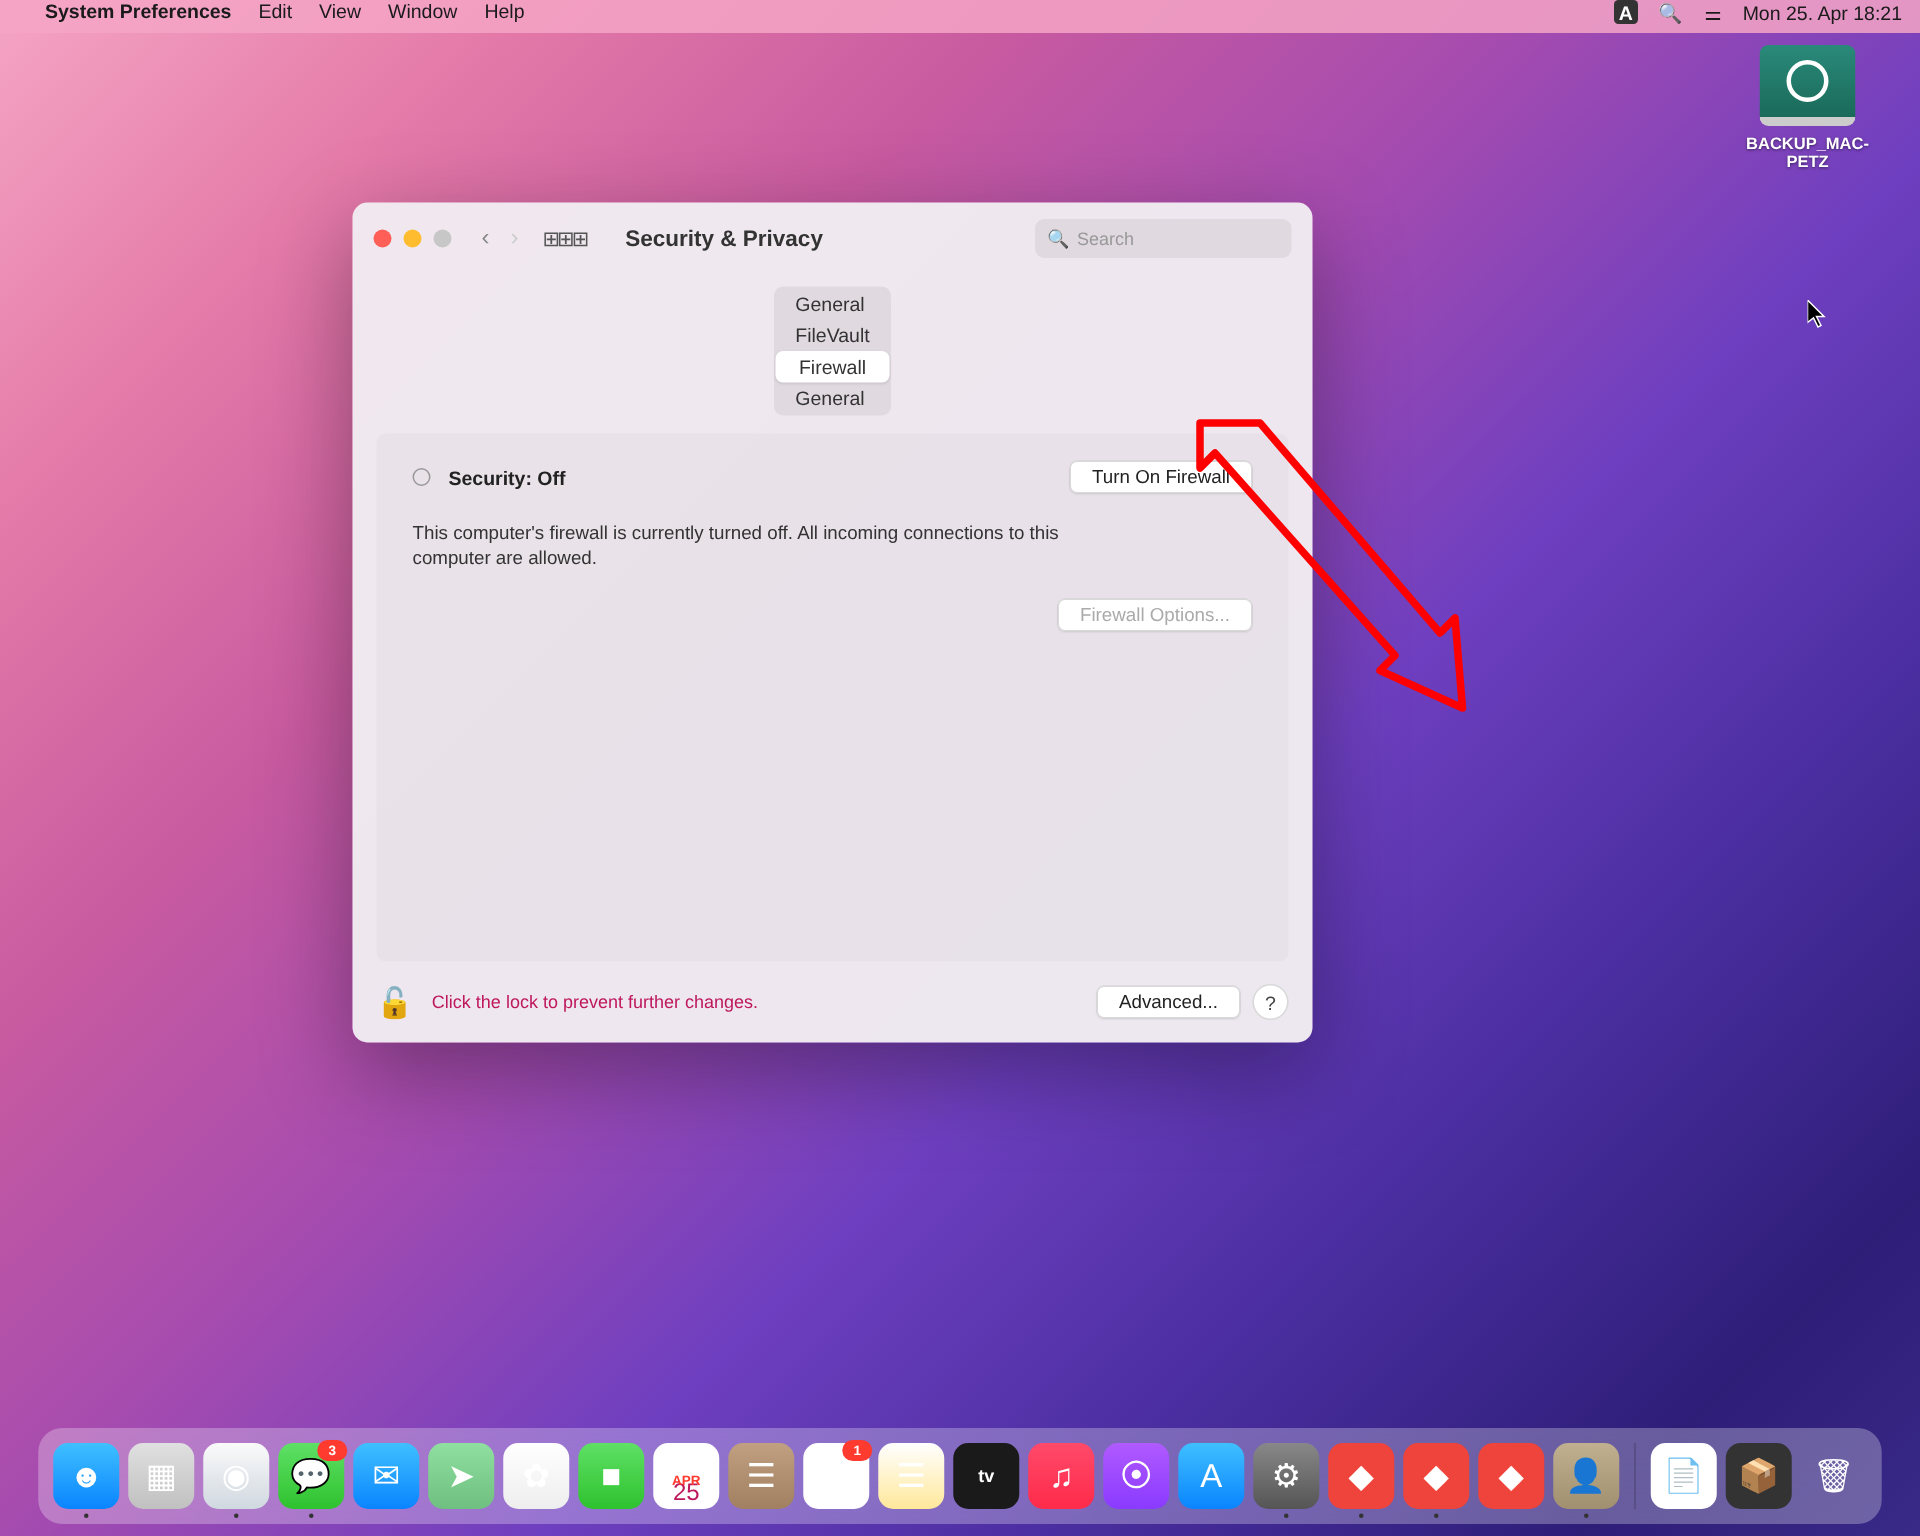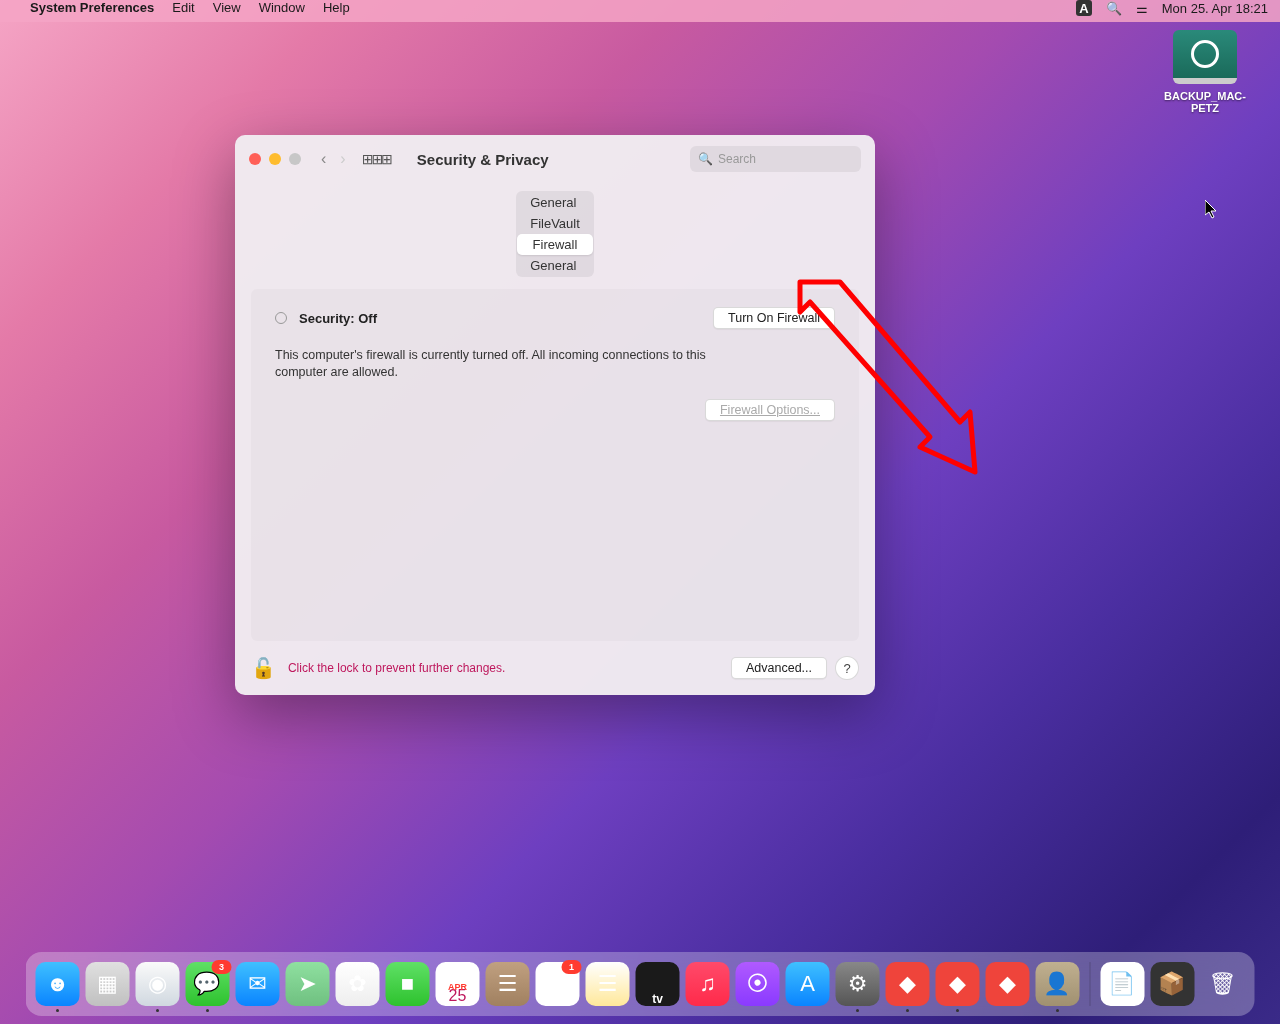--- a/index.html
+++ b/index.html
@@ -29,21 +29,21 @@
 .searchbox{margin-left:auto;width:155px;height:26px;background:rgba(0,0,0,0.06);border-radius:6px;display:flex;align-items:center;padding:0 8px;color:#999;font-size:12px;gap:5px;}
 .tabs{display:flex;justify-content:center;margin-top:8px;}
 .tabgroup{display:flex;background:rgba(0,0,0,0.06);border-radius:6px;padding:1px;font-size:13px;flex-direction:column;}
 .tab{padding:3px 13px;border-radius:5px;color:#333;}
 .tab.active{background:#fff;box-shadow:0 1px 2px rgba(0,0,0,0.1);text-align:center;}
 .content{flex:1;margin:12px 16px 0 16px;background:rgba(0,0,0,0.025);border-radius:6px;padding:18px 24px;position:relative;}
 .fw-row{display:flex;align-items:center;gap:12px;}
 .statusdot{width:10px;height:10px;border:1px solid #999;border-radius:50%;}
 .fw-label{font-size:13px;font-weight:600;color:#222;}
 .btn{background:#fff;border:0.5px solid rgba(0,0,0,0.15);border-radius:5px;font-size:12.5px;padding:3px 14px;color:#222;box-shadow:0 1px 1px rgba(0,0,0,0.05);}
-.btn.disabled{color:#aaa;text-decoration:underline;}
+.btn.disabled{color:#aaa;}
 .fw-desc{font-size:12.5px;color:#333;margin-top:18px;max-width:460px;line-height:1.35;}
 .fwopt{margin-top:18px;display:flex;justify-content:flex-end;}
 .footer{height:54px;display:flex;align-items:center;padding:0 16px;gap:12px;}
 .lockicon{font-size:20px;}
 .locktext{font-size:12px;color:#be185d;}
 .footer .right{margin-left:auto;display:flex;gap:8px;align-items:center;}
 .helpbtn{width:22px;height:22px;border-radius:50%;background:#fff;border:0.5px solid rgba(0,0,0,0.15);display:flex;align-items:center;justify-content:center;font-size:13px;color:#444;}
 .arrow{position:absolute;left:790px;top:272px;pointer-events:none;}
 .dock{position:absolute;bottom:8px;left:50%;transform:translateX(-50%);height:64px;background:rgba(255,255,255,0.28);border-radius:16px;display:flex;align-items:center;padding:0 10px;gap:6px;backdrop-filter:blur(20px);}
 .dicon{width:44px;height:44px;border-radius:10px;display:flex;align-items:center;justify-content:center;font-size:22px;color:#fff;position:relative;}
@@ -146,21 +146,21 @@
     <div class="dicon" style="background: linear-gradient(rgb(143, 224, 160), rgb(111, 192, 128));">➤</div>
     <div class="dicon" style="background: linear-gradient(rgb(255, 255, 255), rgb(238, 238, 238));">✿</div>
     <div class="dicon" style="background: linear-gradient(rgb(95, 224, 102), rgb(46, 194, 46));">■</div>
     <div class="dicon" style="background: rgb(255, 255, 255);">
       <div style="font-size:9px;color:#ff3b30;font-weight:bold;position:absolute;top:20px">APR</div>
       <div style="font-size:16px;color:#be185d;font-weight:400;margin-top:24px">25</div>
     </div>
     <div class="dicon" style="background: linear-gradient(rgb(192, 160, 128), rgb(160, 128, 96));">☰</div>
     <div class="dicon" style="background: rgb(255, 255, 255);">☰<div class="badge">1</div></div>
     <div class="dicon" style="background: linear-gradient(rgb(255, 255, 255), rgb(255, 232, 154));">☰</div>
-    <div class="dicon" style="background: rgb(26, 26, 26); align-items: flex-end;">
+    <div class="dicon" style="background: rgb(26, 26, 26);">
       <span style="font-size:12px;font-weight:bold">tv</span>
     </div>
     <div class="dicon" style="background: linear-gradient(rgb(255, 74, 106), rgb(255, 42, 74));">♫</div>
     <div class="dicon" style="background: linear-gradient(rgb(176, 90, 255), rgb(138, 58, 255));">⦿</div>
     <div class="dicon" style="background: linear-gradient(rgb(63, 192, 255), rgb(10, 132, 255));">A</div>
     <div class="dicon" style="background: linear-gradient(rgb(136, 136, 136), rgb(85, 85, 85));">⚙<div class="dot"></div></div>
     <div class="dicon" style="background: rgb(239, 68, 59);">◆<div class="dot"></div></div>
     <div class="dicon" style="background: rgb(239, 68, 59);">◆<div class="dot"></div></div>
     <div class="dicon" style="background: rgb(239, 68, 59);">◆</div>
     <div class="dicon" style="background: linear-gradient(rgb(192, 176, 144), rgb(160, 144, 112));">👤<div class="dot"></div></div>

